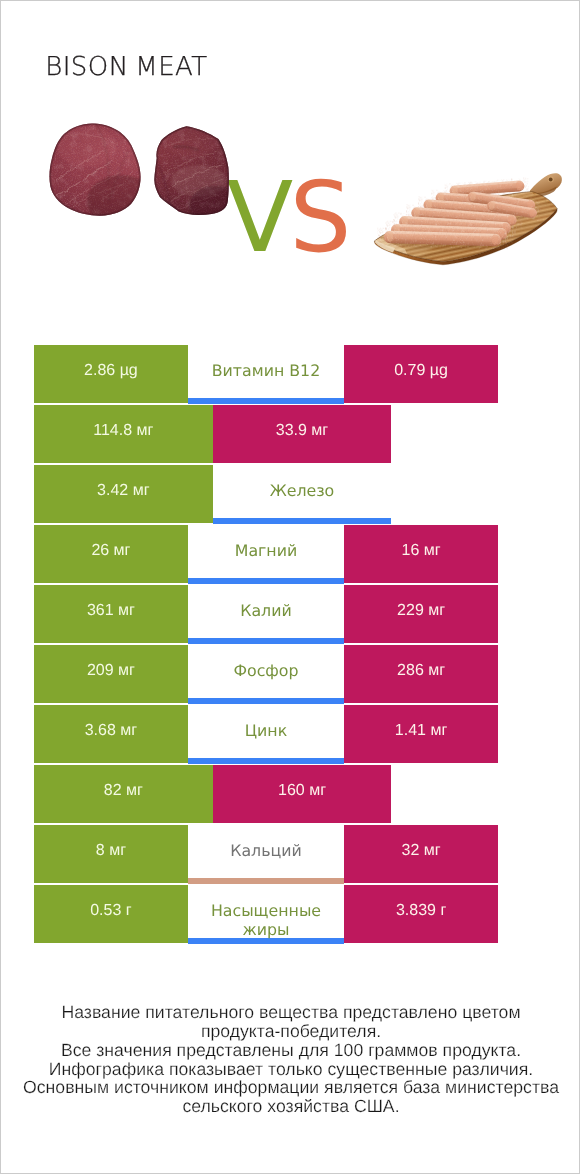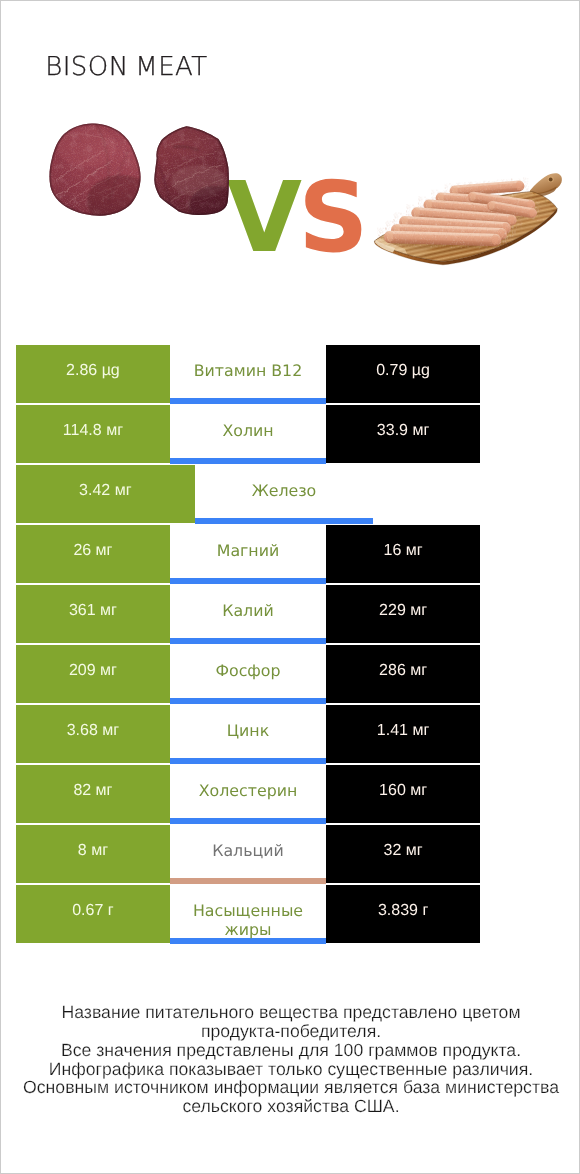--- a/index.html
+++ b/index.html
@@ -11,32 +11,32 @@
 
   
   .hdr-title{filter:opacity(100%);position:absolute;font-family:"DejaVu Sans",sans-serif;font-weight:200;
              color:#231f20;-webkit-text-stroke:0.32px #231f20;white-space:nowrap;text-align:center;}
   #title-left{left:0.4px;top:51px;width:250px;font-size:26px;letter-spacing:0.45px;word-spacing:-2px;line-height:30px;}
   #title-right{left:330px;top:21.8px;width:250px;font-size:23.1px;letter-spacing:0.5px;line-height:30px;}
 
   #bison-img{position:absolute;left:40px;top:114px;width:200px;height:112px;}
   #sausage-img{position:absolute;left:365px;top:165px;width:205px;height:108px;}
   #vs{filter:opacity(100%);position:absolute;left:225.5px;top:167.8px;font-family:"DejaVu Sans",sans-serif;
-      font-weight:700;font-size:97.5px;line-height:97.5px;letter-spacing:-3.7px;white-space:nowrap;}
+      font-weight:400;font-size:97.5px;line-height:97.5px;letter-spacing:-3.7px;white-space:nowrap;}
   #vs .v{color:#82a62e;}
   #vs .s{color:#e16f4a;}
 
   
-  .table{position:absolute;left:15px;top:344px;width:464px;}
+  .table{position:absolute;left:33px;top:344px;width:464px;}
   .row{position:relative;height:60px;display:flex;}
   .cell{filter:opacity(100%);width:178.67px;box-sizing:border-box;font-size:16px;line-height:19.3px;
         padding-top:15.6px;text-align:center;}
   .cell.left,.cell.right{height:58px;}
   .cell.left{background:#82a62e;color:#f4fae3;}
-  .cell.right{background:#000000;color:#fdf2ea;}
+  .cell.right{background:#be185d;color:#fdf2ea;}
   .cell.mid{font-family:"DejaVu Sans",sans-serif;font-size:15.8px;padding:16px 9px 0;
             height:59px;border-bottom:6px solid #3b82f6;color:#76923c;}
   .row.orange .cell.mid{border-bottom-color:#d29d84;color:#737373;}
 
   
   #footer{filter:opacity(100%);position:absolute;left:0;top:1002.2px;width:580px;text-align:center;
           font-size:17.67px;line-height:18.78px;color:#181818;text-decoration:underline;-webkit-text-stroke:0.22px #ffffff;}
 </style>
 </head>
 <body>
@@ -325,21 +325,20 @@
   </svg>
 
   <div class="table" id="nutrient-table">
       <div class="row">
         <div class="cell left">2.86 µg</div>
         <div class="cell mid">Витамин B12</div>
         <div class="cell right">0.79 µg</div>
       </div>
       <div class="row">
         <div class="cell left">114.8 мг</div>
-        <div class="cell mid">Холин</div>
         <div class="cell right">33.9 мг</div>
       </div>
       <div class="row">
         <div class="cell left">3.42 мг</div>
         <div class="cell mid">Железо</div>
       </div>
       <div class="row">
         <div class="cell left">26 мг</div>
         <div class="cell mid">Магний</div>
         <div class="cell right">16 мг</div>
@@ -354,30 +353,29 @@
         <div class="cell mid">Фосфор</div>
         <div class="cell right">286 мг</div>
       </div>
       <div class="row">
         <div class="cell left">3.68 мг</div>
         <div class="cell mid">Цинк</div>
         <div class="cell right">1.41 мг</div>
       </div>
       <div class="row">
         <div class="cell left">82 мг</div>
-        <div class="cell mid">Холестерин</div>
         <div class="cell right">160 мг</div>
       </div>
       <div class="row orange">
         <div class="cell left">8 мг</div>
         <div class="cell mid">Кальций</div>
         <div class="cell right">32 мг</div>
       </div>
       <div class="row">
-        <div class="cell left">0.67 г</div>
+        <div class="cell left">0.53 г</div>
         <div class="cell mid">Насыщенные жиры</div>
         <div class="cell right">3.839 г</div>
       </div>
     </div>
 
   <div id="footer">
       <div>Название питательного вещества представлено цветом</div>
       <div>продукта-победителя.</div>
       <div>Все значения представлены для 100 граммов продукта.</div>
       <div>Инфографика показывает только существенные различия.</div>

